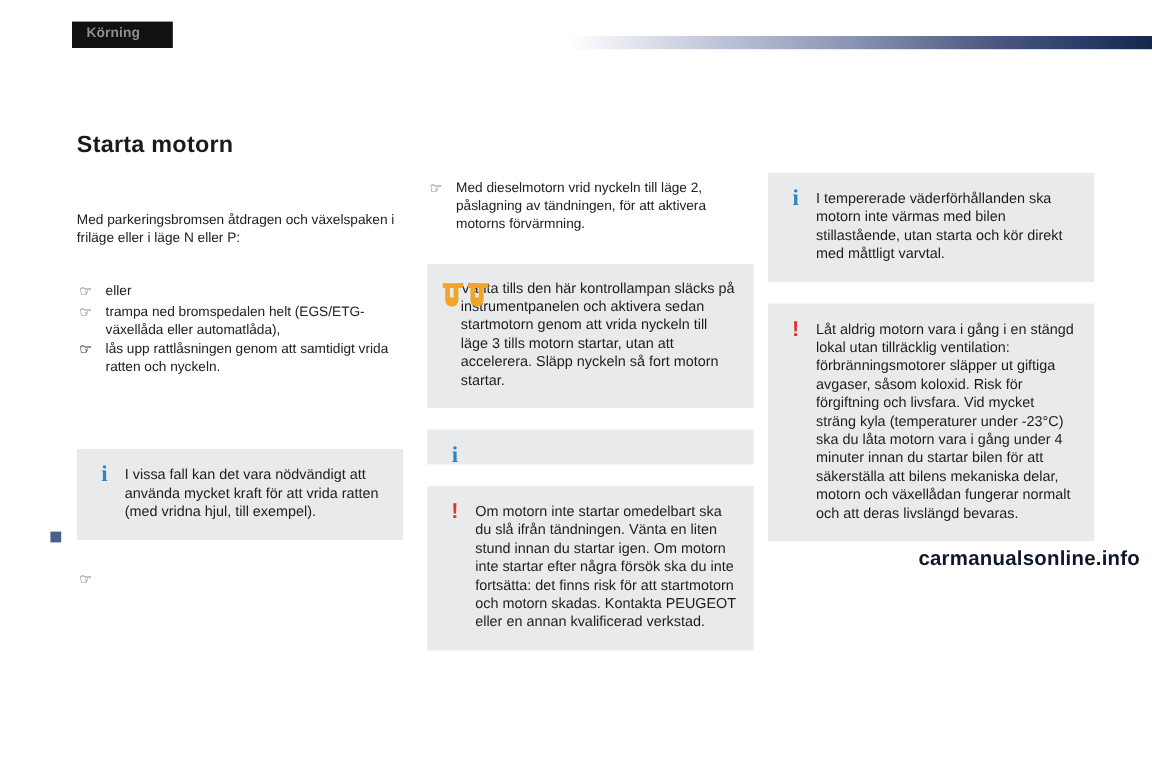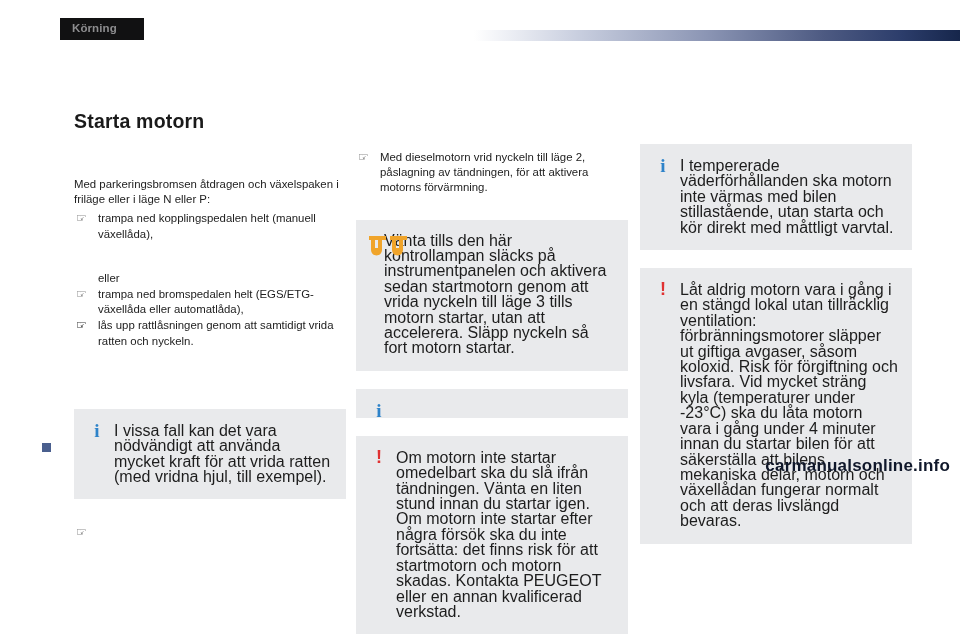--- a/index.html
+++ b/index.html
@@ -45,21 +45,21 @@
     height: 11px;
     background: linear-gradient(to right, #ffffff 0%, #c7cdde 22%, #8b95b4 48%, #4d5a82 72%, #2c3d6b 88%, #16264b 100%);
   }
 
   
   .col {
     position: absolute;
     top: 110px;
     width: 272px;
   }
-  #col-left   { left: 74px; }
+  #col-left   { left: 64px; }
   #col-mid    { left: 356px; }
   #col-right  { left: 640px; }
 
   
   h1.title {
     font-size: 19.5px;
     font-weight: bold;
     color: #1a1a1a;
     letter-spacing: .2px;
     margin-bottom: 17px;
@@ -124,21 +124,21 @@
     width: 18px;
     text-align: center;
     font-size: 19px;
     font-weight: bold;
     line-height: 19px;
     font-family: "Liberation Serif", serif;
   }
   .box.info  .glyph { color: #2e83c9; }
   .box.warn  .glyph { color: #e03232; font-family: "Liberation Sans", sans-serif; font-size: 18px; }
   .box p {
-    font-size: 16px;
+    font-size: 12px;
     line-height: 15.4px;
     color: #1d1d1d;
   }
 
   
   .box.icon-box { padding-left: 28px; padding-top: 13px; }
   .glow-icon {
     position: absolute;
     left: 12px;
     top: 14px;
@@ -176,21 +176,20 @@
 
   <div class="col" id="col-left">
 
     <h1 class="title">Starta motorn</h1>
 
     <p class="body intro">Med parkeringsbromsen åtdragen och växelspaken i friläge eller i läge N eller P:</p>
 
     <ul class="bullets">
       <li>
         <span class="bullet-marker">☞</span>
-        <span>trampa ned kopplingspedalen helt (manuell växellåda),</span>
       </li>
       <li class="sub-or" style="padding-left:24px;list-style:none;">
         <span>eller</span>
       </li>
       <li>
         <span class="bullet-marker">☞</span>
         <span>trampa ned bromspedalen helt (EGS/ETG-växellåda eller automatlåda),</span>
       </li>
       <li>
         <span class="bullet-marker">☞</span>

